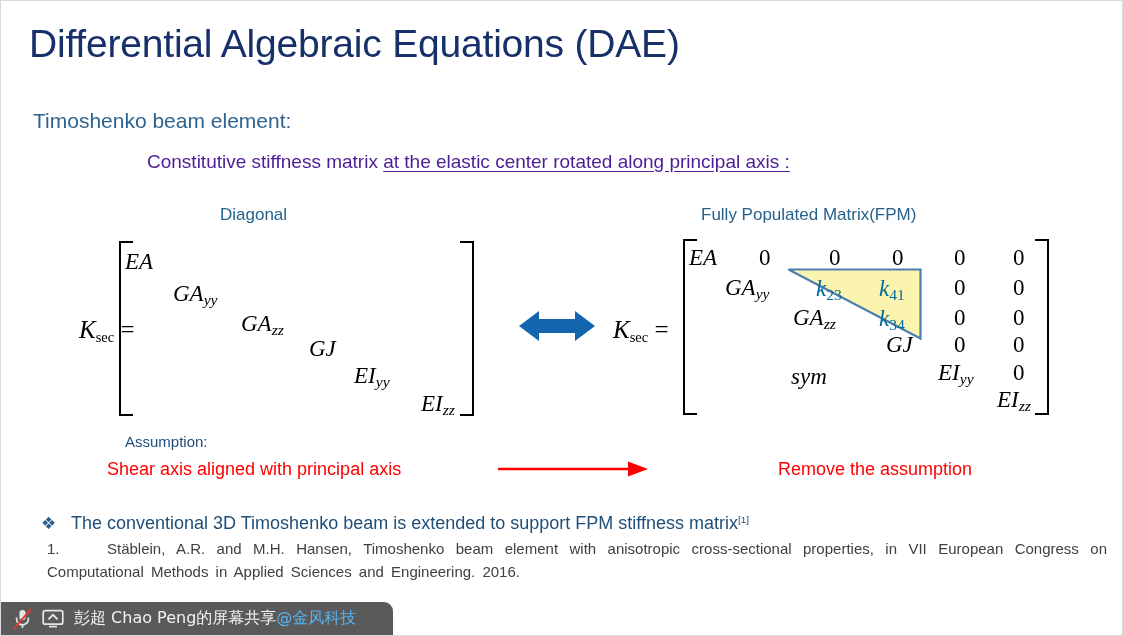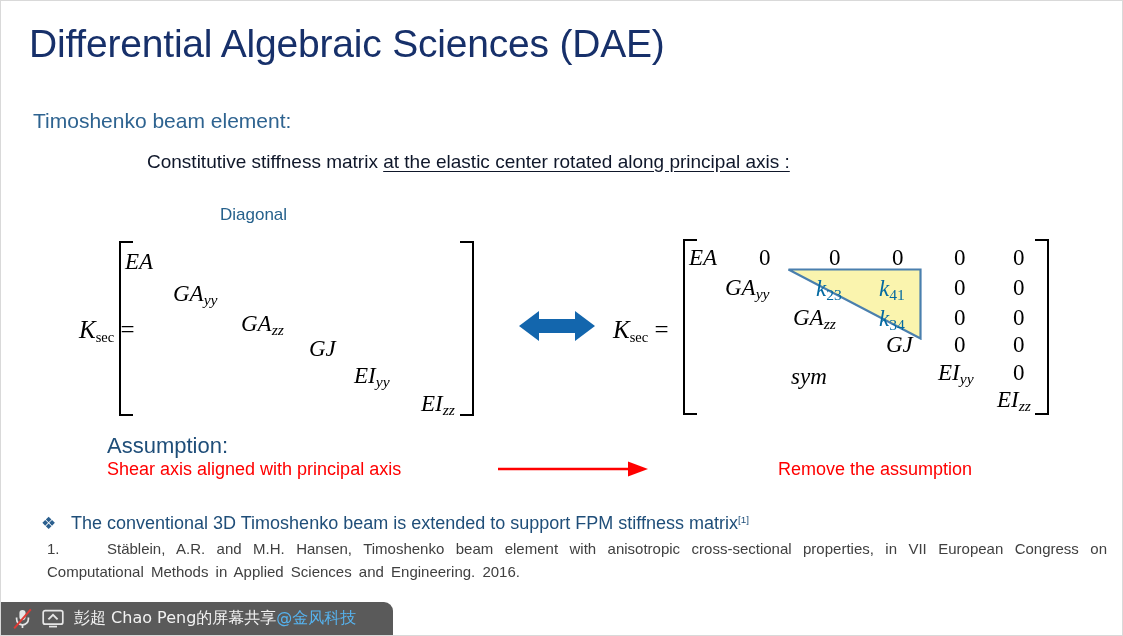--- a/index.html
+++ b/index.html
@@ -25,21 +25,21 @@
     letter-spacing:-0.2px;
     white-space:nowrap;
   }
   
   .subhead{
     position:absolute;left:32px;top:108px;
     font-size:21px;color:#2e6390;white-space:nowrap;
   }
   .constitutive{
     position:absolute;left:146px;top:150px;
-    font-size:19px;color:#0f172a;white-space:nowrap;
+    font-size:19px;color:#4c1d95;white-space:nowrap;
   }
   .constitutive .u{ text-decoration:underline; text-underline-offset:3px;}
   .colhead{
     position:absolute;font-size:17px;color:#26618c;white-space:nowrap;
   }
   .colhead.left{left:219px;top:204px;}
   .colhead.right{left:700px;top:204px;}
   
   .mathfont{font-family:"Liberation Serif",serif;font-style:italic;}
   .mrm{font-style:normal;}
@@ -61,22 +61,22 @@
     font-size:23px;color:#000;white-space:nowrap;
   }
   .cell.num{font-style:normal;}
   .cell.k{color:#0369a1;}
   
   .tri{position:absolute;pointer-events:none;}
   
   .dblarrow{position:absolute;left:518px;top:307px;}
   
   .assume-label{
-    position:absolute;left:106px;top:432px;
-    font-size:22px;color:#1f4e79;white-space:nowrap;
+    position:absolute;left:124px;top:432px;
+    font-size:15px;color:#1f4e79;white-space:nowrap;
   }
   .assume-text{
     position:absolute;left:106px;top:458px;
     font-size:18px;color:#ff0000;white-space:nowrap;
   }
   .remove-text{
     position:absolute;left:733px;top:458px;
     font-size:18px;color:#ff0000;white-space:nowrap;margin-left:44px;
   }
   .redarrow{position:absolute;left:497px;top:458px;}
@@ -110,27 +110,28 @@
     font-size:16px;color:#f2f2f2;white-space:nowrap;
     font-family:"DejaVu Sans",sans-serif;
   }
   .tb-handle{color:#56b3ef;}
 </style>
 </head>
 <body>
 
 <div id="slide">
 
-  <div class="title">Differential Algebraic Sciences (DAE)</div>
+  <div class="title">Differential Algebraic Equations (DAE)</div>
 
   <div class="subhead">Timoshenko beam element:</div>
 
   <div class="constitutive"><span>Constitutive stiffness matrix </span><span class="u">at the elastic center rotated along principal axis :</span></div>
 
   <div class="colhead left">Diagonal</div>
+  <div class="colhead right">Fully Populated Matrix(FPM)</div>
 
   <div class="eq-label" style="left:78px;top:315px;">
     <span class="mathfont">K</span><span class="subrm">sec</span>
     <span class="mrm">=</span>
   </div>
 
   <div class="matrix-wrap" style="left:118px;top:240px;width:355px;height:175px;">
     <div class="brk l"></div>
     <div class="brk r"></div>
     <div class="cell" style="left:6px;top:8px;">EA</div>

